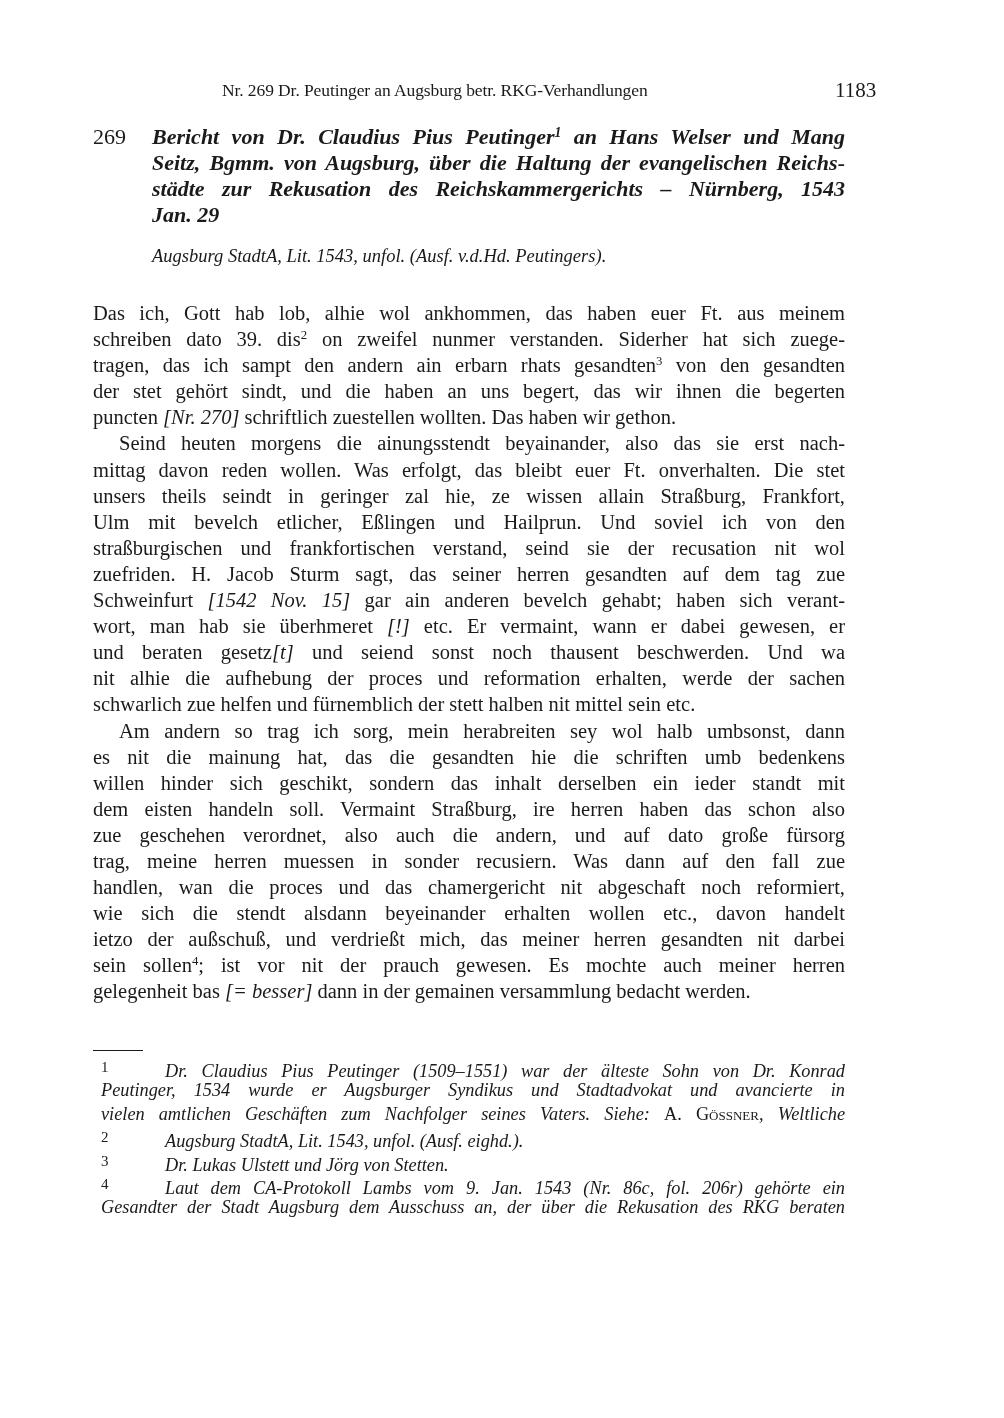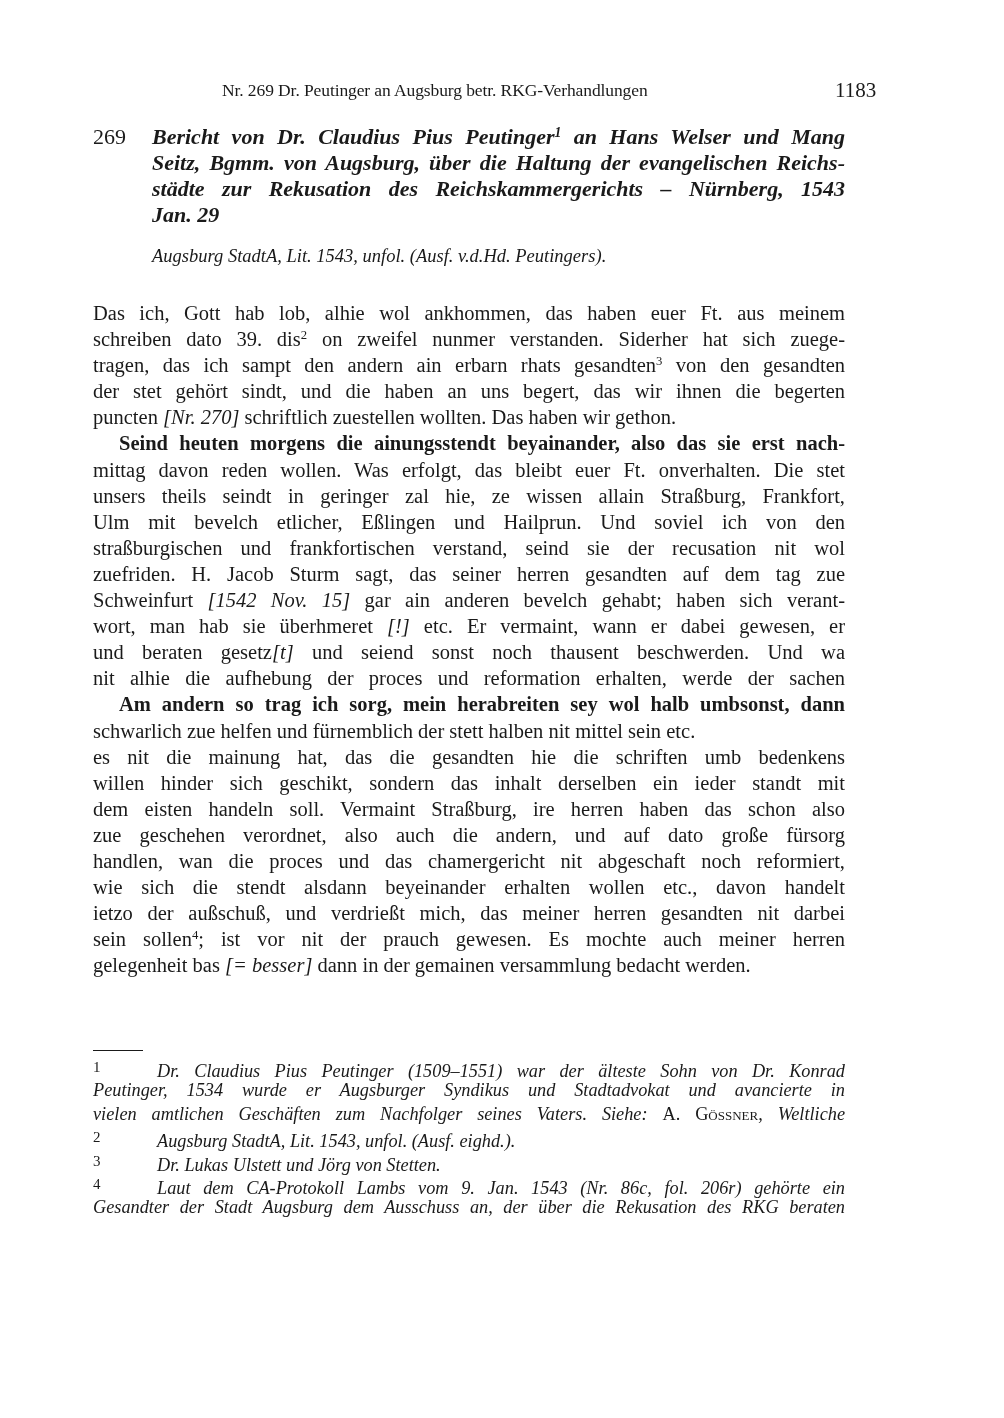--- a/index.html
+++ b/index.html
@@ -8,27 +8,27 @@
   .page { position:absolute; left:0; top:0; width:1004px; height:1418px; }
   .running-head { position:absolute; top:80px; left:222px; font-size:17.5px; letter-spacing:-0.1px; white-space:nowrap; }
   .page-number { position:absolute; top:78px; left:796px; font-size:21px;margin-left:39px; }
   .doc-number { position:absolute; top:124px; left:93px; font-size:22px; font-weight:normal; }
   .title { position:absolute; top:124px; left:152px; width:693px; font-size:22px; font-weight:bold; font-style:italic; line-height:26px; }
   .line { display:block; height:26px; white-space:nowrap; text-align:justify; text-align-last:justify; }
   .line.last { text-align-last:left; }
   .source { position:absolute; top:246px; left:152px; font-size:18.5px; font-style:italic; white-space:nowrap; }
   .body-text { position:absolute; top:300px; left:93px; width:752px; font-size:20.5px; line-height:26.1px; }
   .body-text .line { height:26.1px; }
-  .indent { padding-left:26px;font-weight:bold; }
+  .indent { padding-left:26px; }
   sup { font-size:0.62em; line-height:0; vertical-align:0.55em; }
   i { font-style:italic; }
   .sc { font-variant:small-caps; font-style:normal; }
   .footnote-rule { position:absolute; top:1050px; left:93px; width:50px; height:0; border-top:1px solid #1a1a1a; }
   .footnotes { position:absolute; top:1056px; left:93px; width:752px; font-size:18.3px; line-height:23.4px; font-style:italic; }
-  .footnotes .line { height:23.4px; }
+  .footnotes .line { height:23.4px;margin-left:8px; }
   .fn-num { display:inline-block; width:64px; text-align:right; padding-right:0; font-style:normal; font-size:15px; vertical-align:0.3em; }
   .fn-num-inner { display:inline-block; width:38px; text-align:left; }
 </style>
 </head>
 <body>
 
 <div class="page">
 
   <div class="running-head">Nr. 269 Dr.  Peutinger an Augsburg betr.  RKG-Verhandlungen</div>
   <div class="page-number">1183</div>
@@ -52,26 +52,27 @@
       <span class="line indent">Seind heuten morgens die ainungsstendt beyainander, also das sie erst nach-</span>
       <span class="line">mittag davon reden wollen. Was erfolgt, das bleibt euer Ft. onverhalten. Die stet</span>
       <span class="line">unsers theils seindt in geringer zal hie, ze wissen allain Straßburg, Frankfort,</span>
       <span class="line">Ulm mit bevelch etlicher, Eßlingen und Hailprun. Und soviel ich von den</span>
       <span class="line">straßburgischen und frankfortischen verstand, seind sie der recusation nit wol</span>
       <span class="line">zuefriden. H. Jacob Sturm sagt, das seiner herren gesandten auf dem tag zue</span>
       <span class="line"><span>Schweinfurt </span><i>[1542 Nov. 15]</i><span> gar ain anderen bevelch gehabt; haben sich verant-</span></span>
       <span class="line"><span>wort, man hab sie überhmeret </span><i>[!]</i><span> etc. Er vermaint, wann er dabei gewesen, er</span></span>
       <span class="line"><span>und beraten gesetz</span><i>[t]</i><span> und seiend sonst noch thausent beschwerden. Und wa</span></span>
       <span class="line">nit alhie die aufhebung der proces und reformation erhalten, werde der sachen</span>
+      <span class="line last">schwarlich zue helfen und fürnemblich der stett halben nit mittel sein etc.</span>
       <span class="line indent">Am andern so trag ich sorg, mein herabreiten sey wol halb umbsonst, dann</span>
-      <span class="line last">schwarlich zue helfen und fürnemblich der stett halben nit mittel sein etc.</span>
       <span class="line">es nit die mainung hat, das die gesandten hie die schriften umb bedenkens</span>
       <span class="line">willen hinder sich geschikt, sondern das inhalt derselben ein ieder standt mit</span>
       <span class="line">dem eisten handeln soll. Vermaint Straßburg, ire herren haben das schon also</span>
       <span class="line">zue geschehen verordnet, also auch die andern, und auf dato große fürsorg</span>
+      <span class="line">trag, meine herren muessen in sonder recusiern. Was dann auf den fall zue</span>
       <span class="line">handlen, wan die proces und das chamergericht nit abgeschaft noch reformiert,</span>
       <span class="line">wie sich die stendt alsdann beyeinander erhalten wollen etc., davon handelt</span>
       <span class="line">ietzo der außschuß, und verdrießt mich, das meiner herren gesandten nit darbei</span>
       <span class="line"><span>sein sollen</span><sup>4</sup><span>; ist vor nit der prauch gewesen. Es mochte auch meiner herren</span></span>
       <span class="line last"><span>gelegenheit bas </span><i>[= besser]</i><span> dann in der gemainen versammlung bedacht werden.</span></span>
     </div>
 
   <div class="footnote-rule"></div>
 
   <div class="footnotes">

